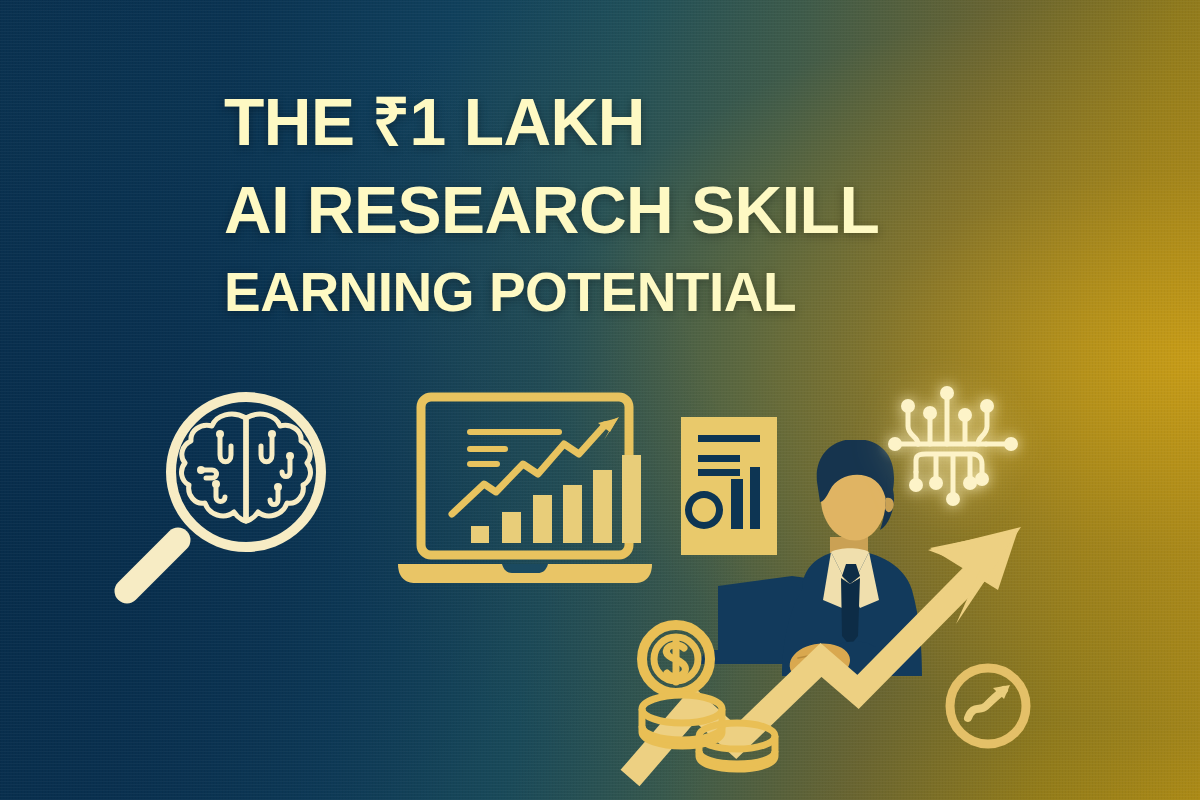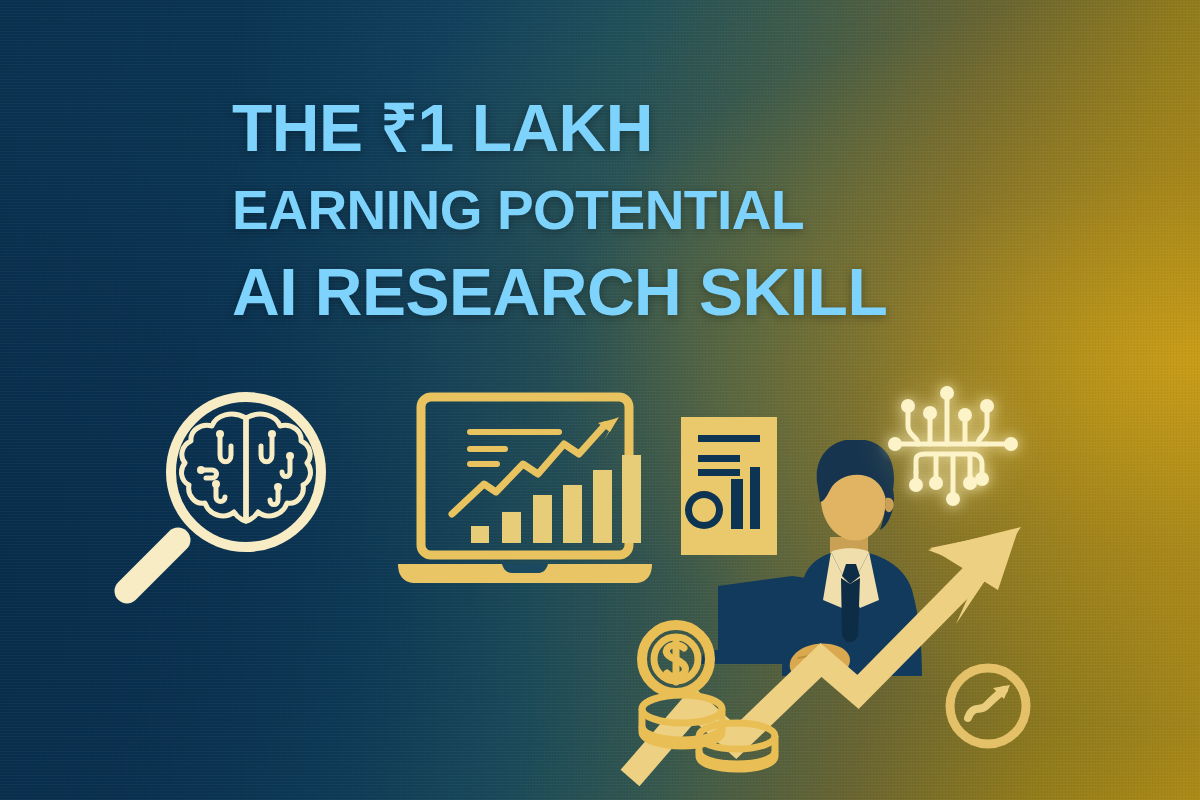--- a/index.html
+++ b/index.html
@@ -43,24 +43,23 @@
   }
   .bg-noise{
     position:absolute;inset:0;opacity:.055;
     background-image:
       repeating-linear-gradient(0deg,rgba(255,255,255,.5) 0 1px,rgba(0,0,0,0) 1px 3px),
       repeating-linear-gradient(90deg,rgba(0,0,0,.5) 0 1px,rgba(0,0,0,0) 1px 3px);
   }
 
   
   .headline{
-    position:absolute;left:232px;top:84px;width:830px;
-    color:#7dd3fc;font-weight:700;letter-spacing:-0.5px;
+    position:absolute;left:224px;top:84px;width:830px;
+    color:#fef9c3;font-weight:700;letter-spacing:-0.5px;
     text-shadow:0 2px 10px rgba(0,0,0,.30);
-    margin-top:6px;
   }
   .hl-line{display:block;white-space:nowrap;}
   .hl1{font-size:66px;line-height:76px;}
   .hl2{font-size:66px;line-height:76px;margin-top:12px;}
   .hl3{font-size:55px;line-height:64px;margin-top:12px;}
 
   
   .ic{position:absolute;}
 
   .glow{filter:drop-shadow(0 0 7px rgba(255,244,196,.85)) drop-shadow(0 0 18px rgba(240,214,120,.45));}
@@ -70,22 +69,22 @@
 
 <div id="stage">
 
   <div class="bg-base"></div>
   <div class="bg-warm"></div>
   <div class="bg-cool"></div>
   <div class="bg-noise"></div>
 
   <div class="headline">
     <span class="hl-line hl1">THE ₹1 LAKH</span>
+    <span class="hl-line hl2">AI RESEARCH SKILL</span>
     <span class="hl-line hl3">EARNING POTENTIAL</span>
-    <span class="hl-line hl2">AI RESEARCH SKILL</span>
   </div>
 
   <div class="ic" style="left:100px;top:360px;width:270px;height:260px;">
     <svg width="270" height="260" viewBox="0 0 270 260">
       <g stroke="#f7ecc4" fill="none" stroke-linecap="round" stroke-linejoin="round">
 
         <path d="M82 232 L31 222" stroke-width="0"></path>
         <path d="M75 227 L20 227" stroke-width="0"></path>
         <line x1="78" y1="180" x2="27" y2="231" stroke="#f7ecc4" stroke-width="25"></line>
 

